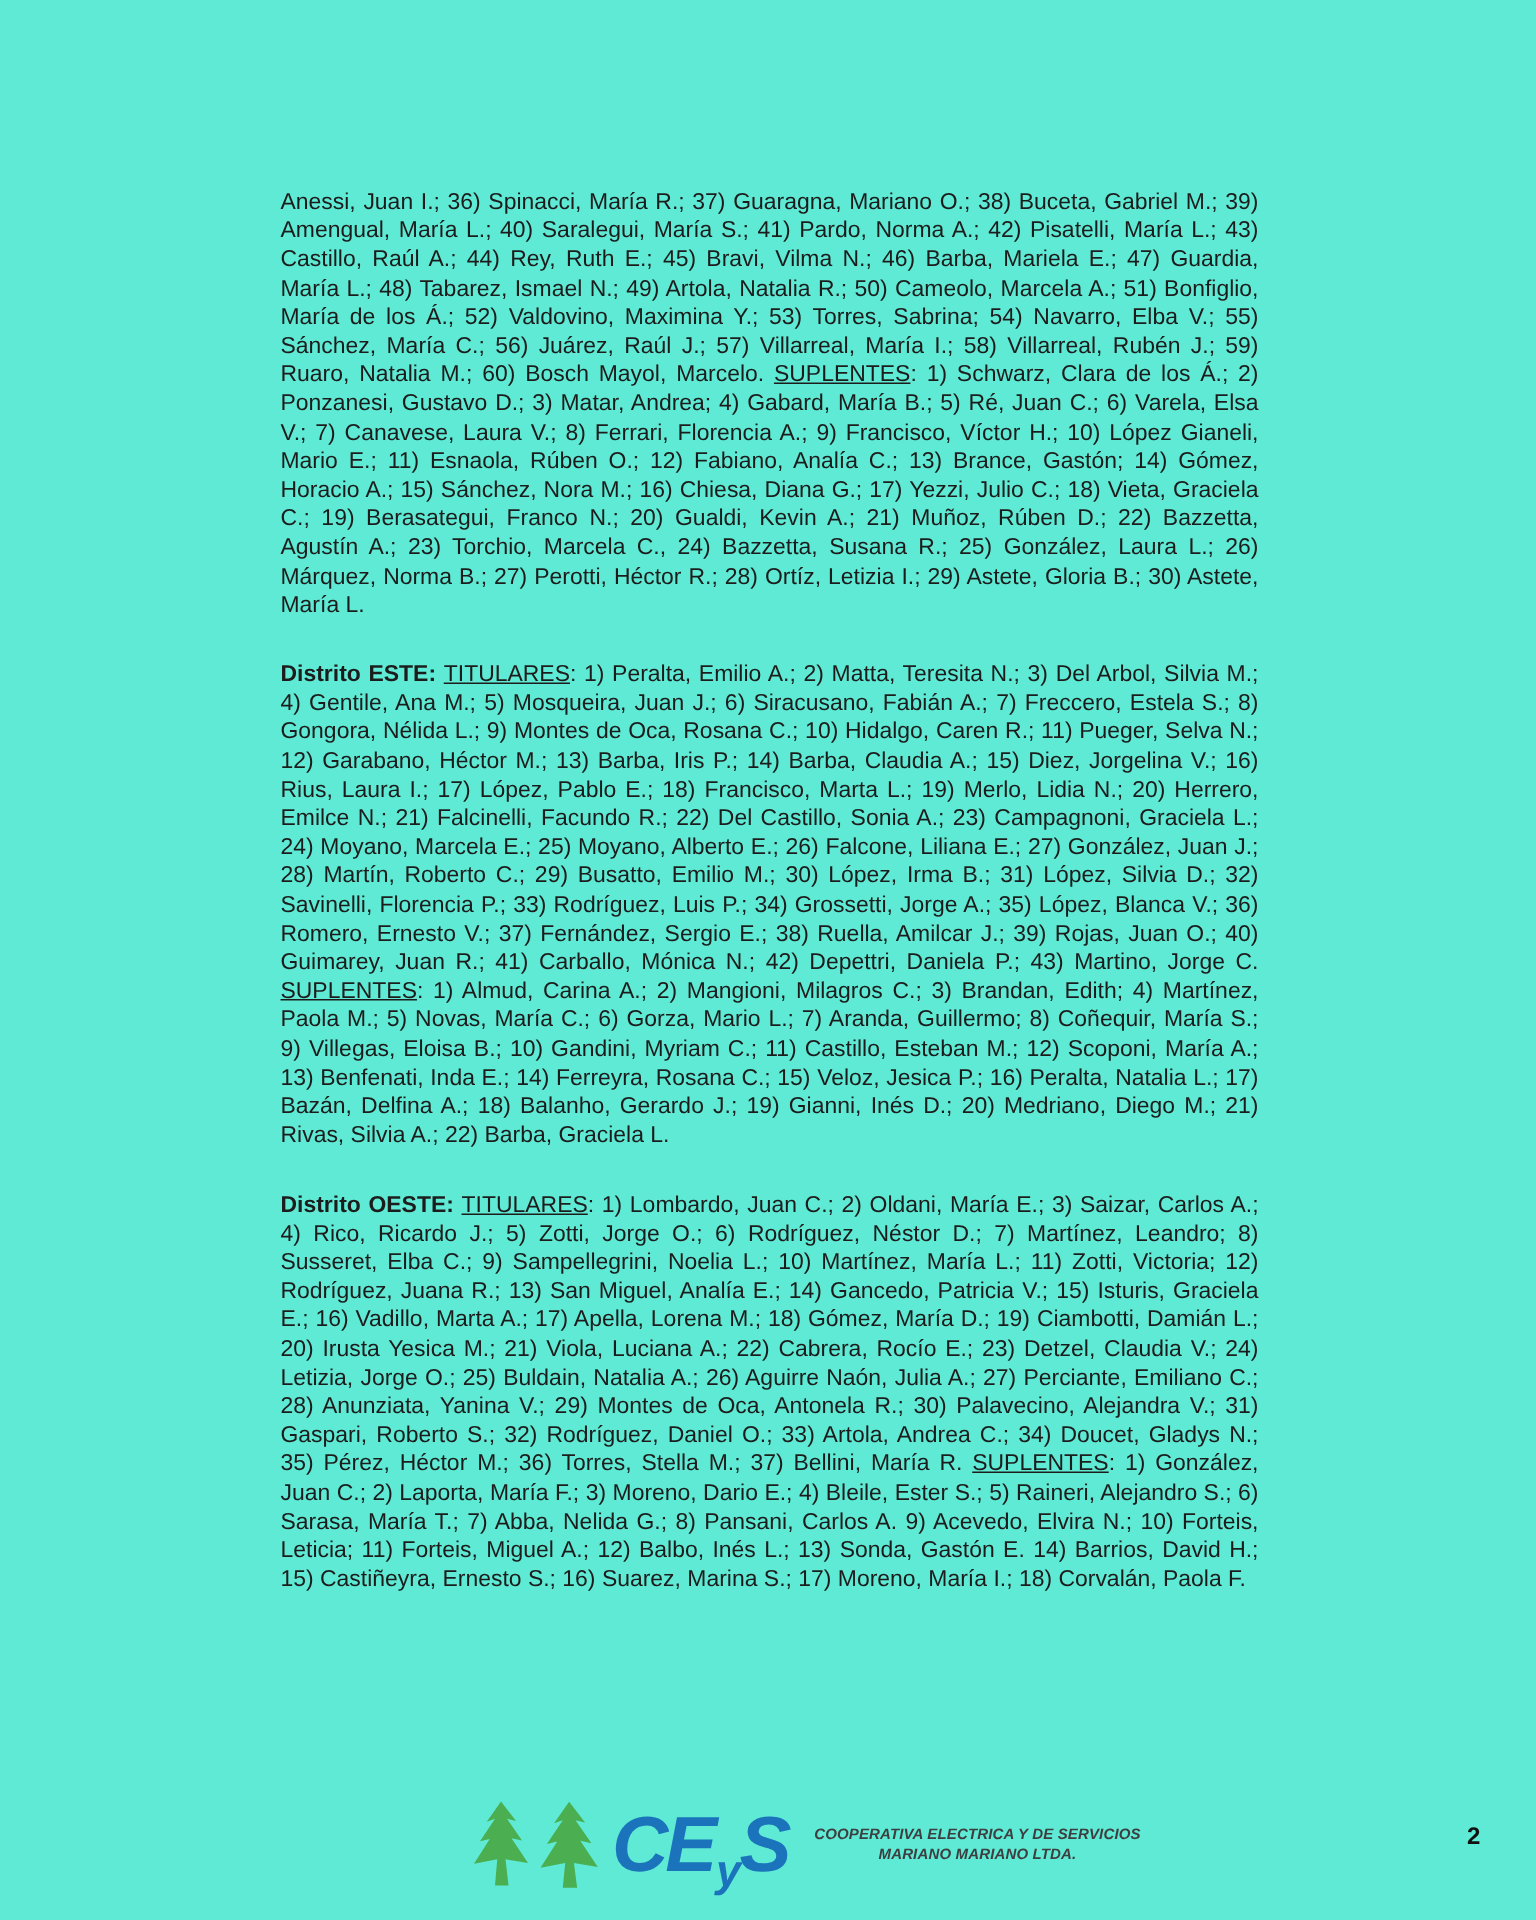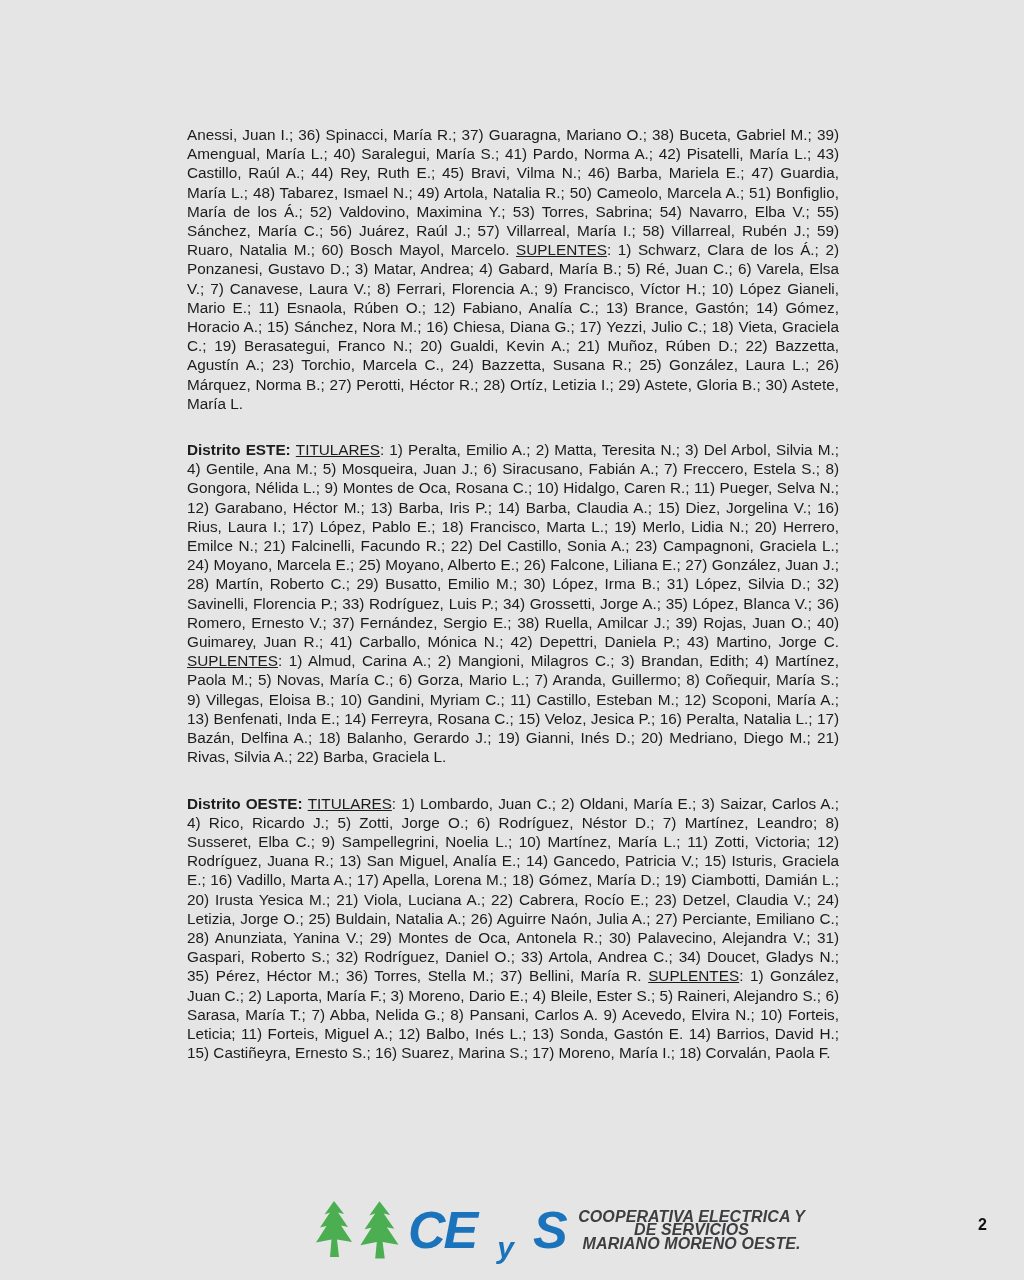--- a/index.html
+++ b/index.html
@@ -1,21 +1,21 @@
 <!DOCTYPE html>
 <html><head>
 <meta charset="utf-8">
 <style>
   * { margin: 0; padding: 0; box-sizing: border-box; }
   html, body { background: #ffffff; }
   .page {
     position: relative;
     width: 1024px;
     height: 1280px;
-    background: #e5e5e5;
+    background: #5eead4;
     font-family: "Liberation Sans", sans-serif;
     color: #1c1c1c;
     overflow: hidden;
   }
   .text-block {
     position: absolute;
     left: 187px;
     top: 125px;
     width: 652px;
     font-size: 15.3px;
@@ -48,21 +48,21 @@
     line-height: 1;
   }
   .acronym .big { font-size: 52px; line-height: 0.82; }
   .acronym .small { font-size: 30px; line-height: 0.9; position: relative; top: 10px; margin: 0 1px; }
   .org-text {
     margin-left: 12px;
     width: 228px;
     text-align: center;
     font-weight: bold;
     font-style: italic;
-    font-size: 16px;
+    font-size: 10px;
     line-height: 13.5px;
     letter-spacing: 0.1px;
   }
   .page-number {
     position: absolute;
     left: 978px;
     top: 1216px;
     font-size: 16px;
     font-weight: bold;
     color: #111;
@@ -91,26 +91,26 @@
 
   <div class="footer-logo">
     <svg class="trees" viewBox="0 0 96 66" xmlns="http://www.w3.org/2000/svg">
       <g id="tree-shape" fill="#4BAE50">
         <path d="M24 4 L34 17 L28 15.5 L38 30 L31 28.5 L42 45 L27 42.5 L29 60 L20 60 L21.5 42.5 L6 45.5 L16.5 29 L10 30.5 L20 15.5 L14.5 17.5 Z"></path>
       </g>
       <g fill="#4BAE50" transform="translate(44,0) scale(1.06)">
         <path d="M24 4 L34 17 L28 15.5 L38 30 L31 28.5 L42 45 L27 42.5 L29 58 L20 58 L21.5 42.5 L6 45.5 L16.5 29 L10 30.5 L20 15.5 L14.5 17.5 Z"></path>
       </g>
     </svg>
-    <div class="acronym" style="color:#1B74BB;gap:20px;">
+    <div class="acronym" style="color:#1B74BB;">
       <span class="big">CE</span>
         <span class="small">y</span>
         <span class="big">S</span>
     </div>
     <div class="org-text" style="color:#3E3E40;">
       <div>COOPERATIVA ELECTRICA Y DE SERVICIOS</div>
-      <div>MARIANO MORENO OESTE.</div>
+      <div>MARIANO MARIANO LTDA.</div>
     </div>
   </div>
 
   <div class="page-number">2</div>
 
 </div>
 
 </body></html>

